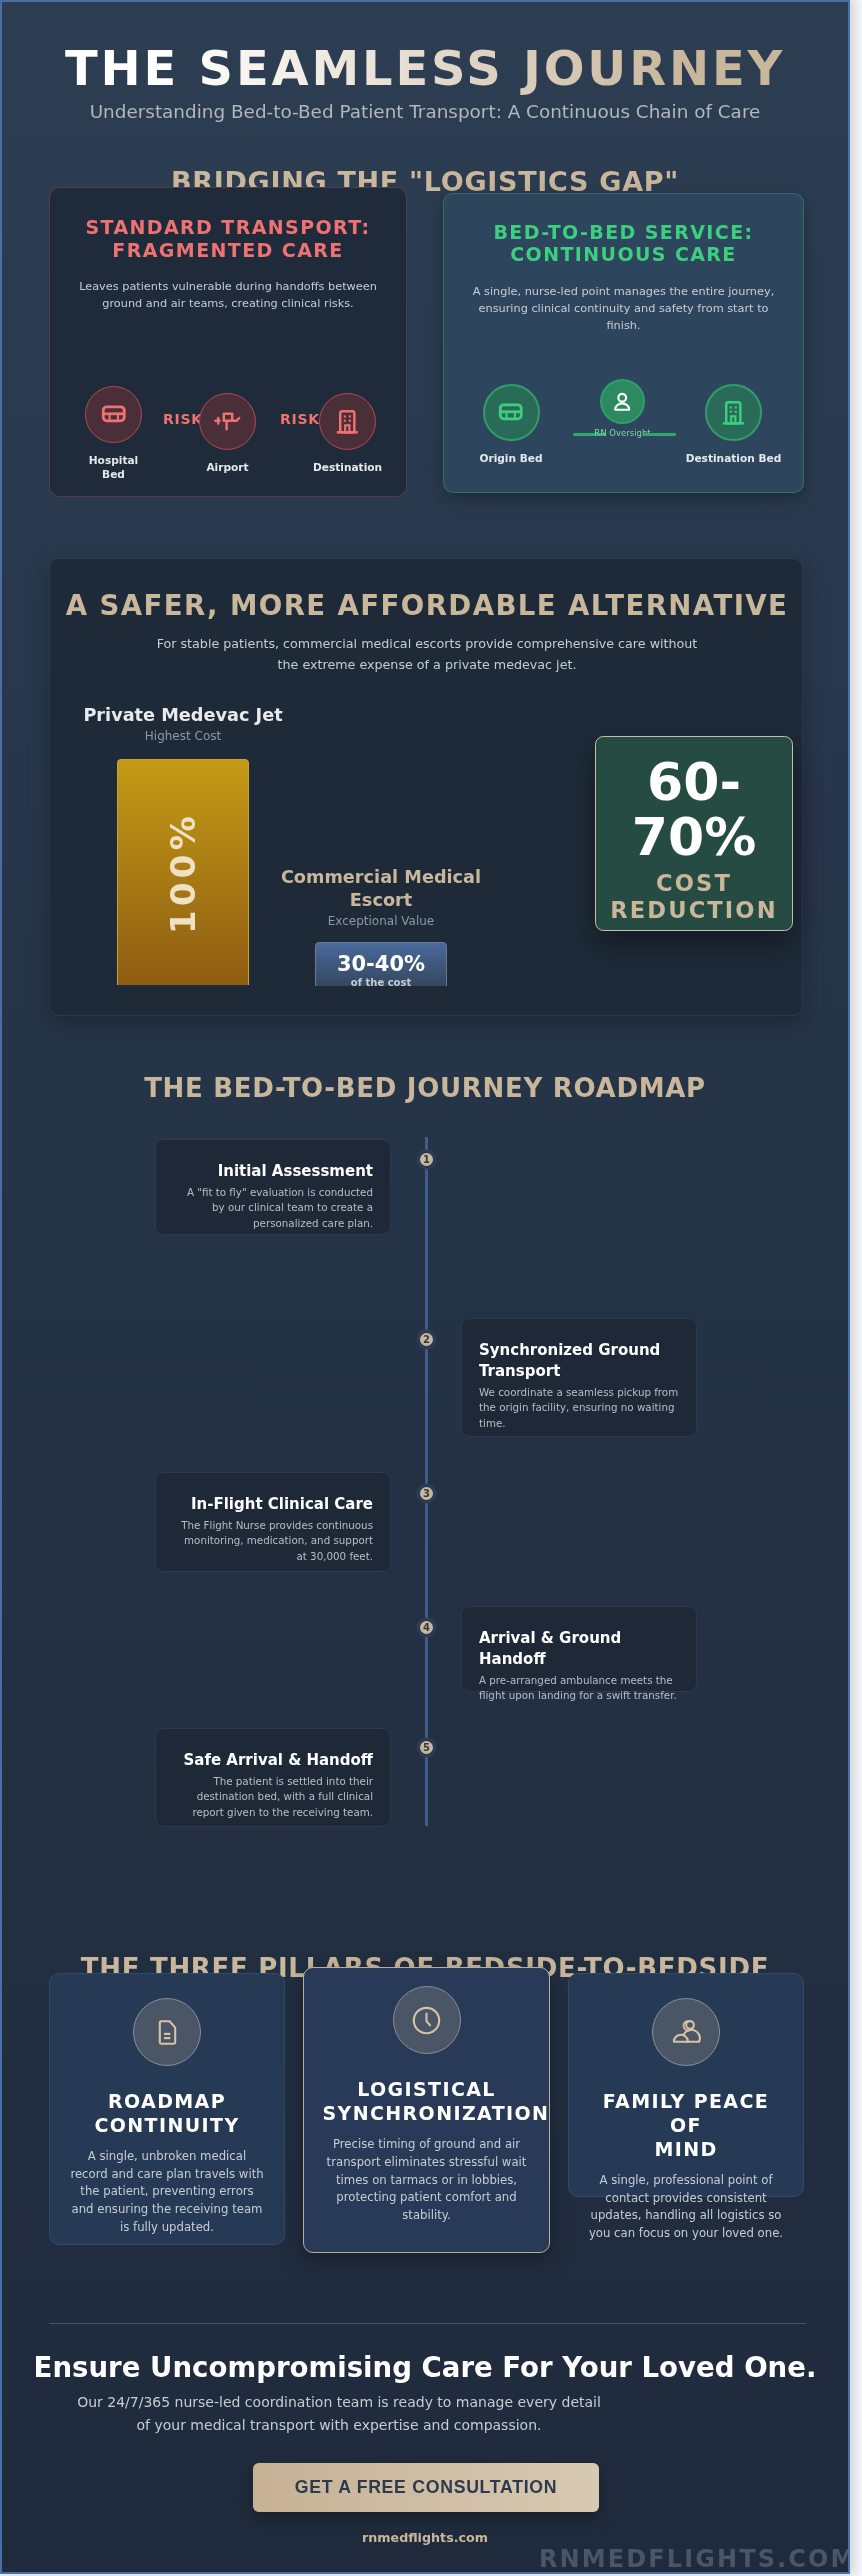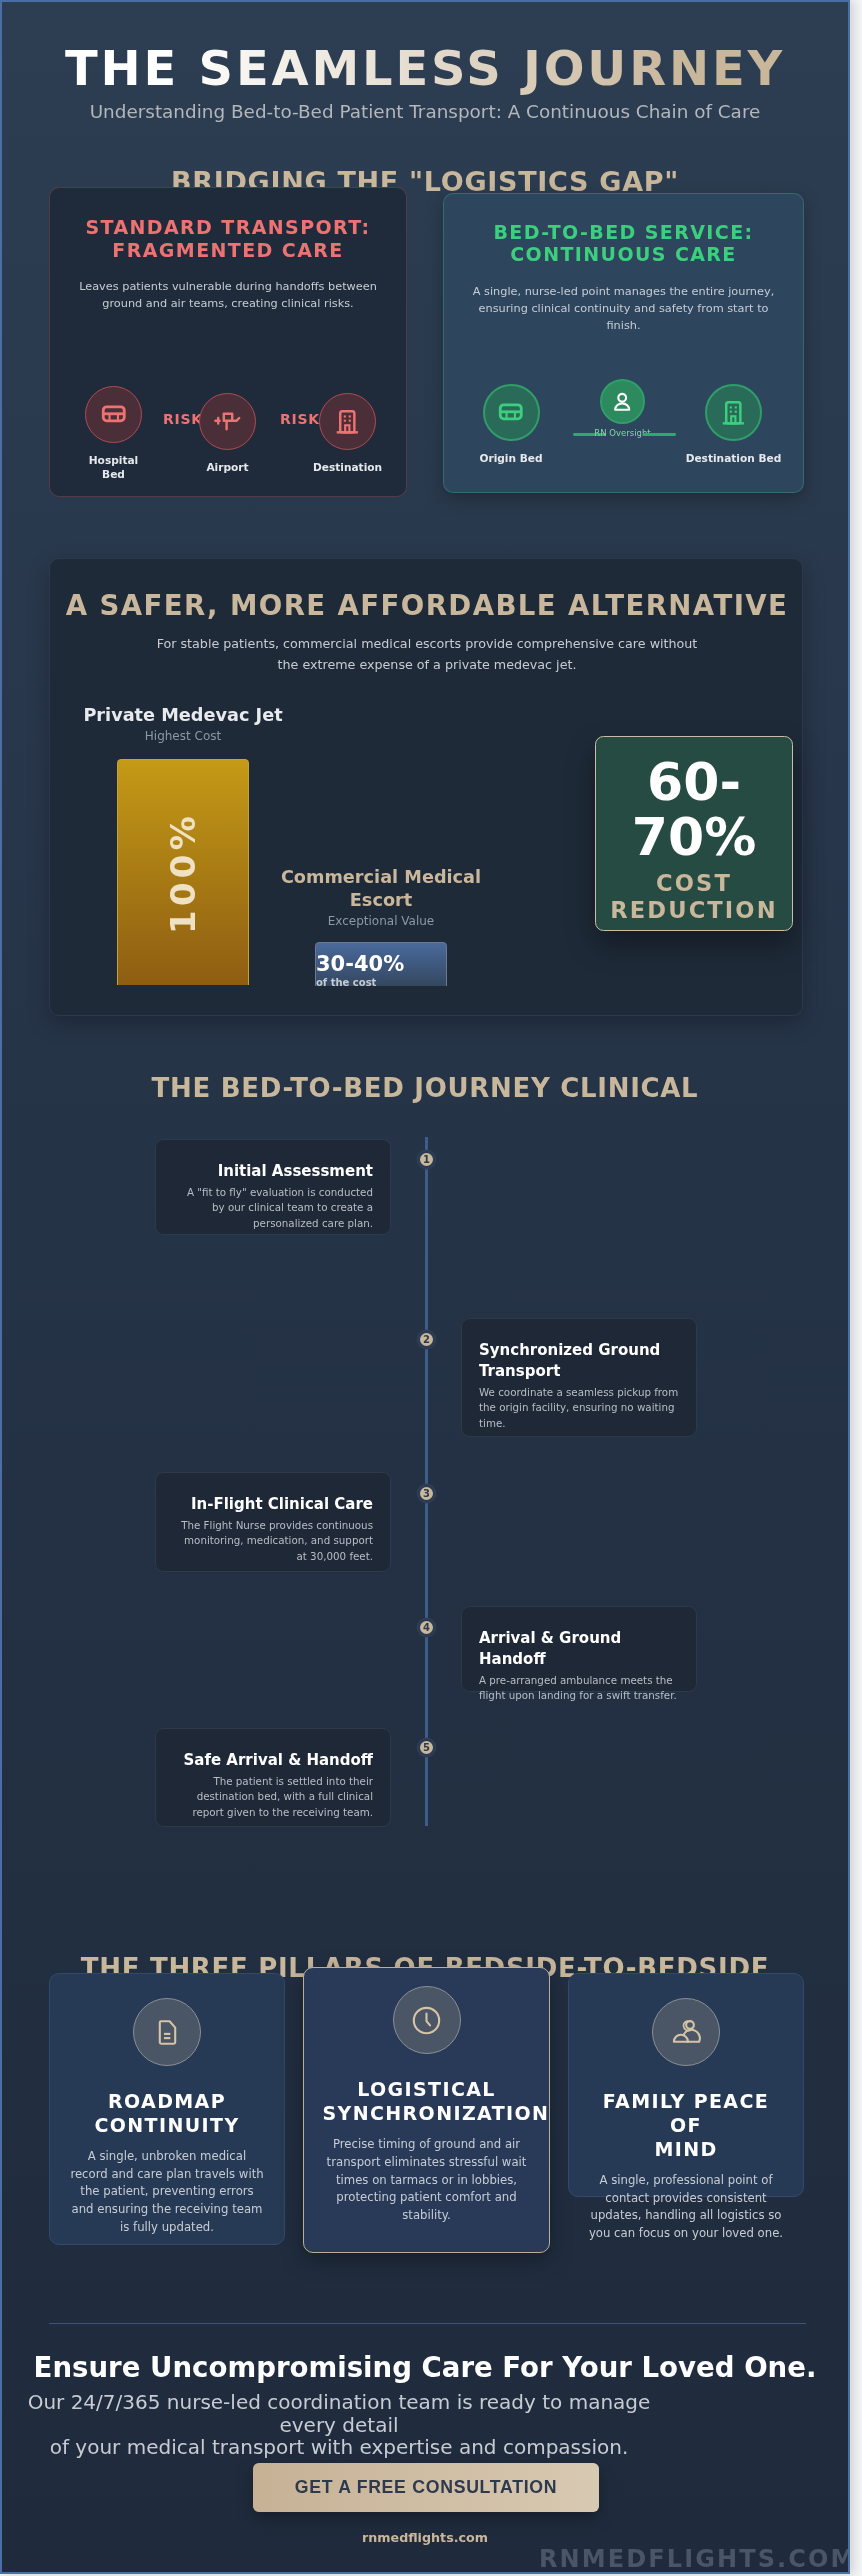--- a/index.html
+++ b/index.html
@@ -50,21 +50,21 @@
   .bar-sub { font-size: 12px; color: #8e97a3; text-align: center; }
   .bar-gold {
     left: 67px; top: 200px; width: 132px; height: 226px;
     background: linear-gradient(180deg, #c49a16 0%, #8e5d12 100%);
     border-radius: 4.2px 4.2px 0 0; border: 0.7px solid #c9a13a; border-bottom: none;
   }
   .bar-gold-text { position: absolute; left: 50%; top: 50%; transform: translate(-50%,-50%) rotate(-90deg); font-size: 34px; font-weight: bold; color: #efe2c4; letter-spacing: 4.2px; white-space: nowrap; }
   .bar-blue {
     left: 265px; top: 383px; width: 132px; height: 44px + 0px;
     background: linear-gradient(180deg, #4a6a9c 0%, #33475f 100%);
-    border-radius: 4.2px 4.2px 0 0; border: 0.7px solid #6a7a90; border-bottom: none; padding-top: 22.6px;
+    border-radius: 4.2px 4.2px 0 0; border: 0.7px solid #6a7a90; border-bottom: none; text-align: center; padding-top: 22.6px;
   }
   .bar-blue-val { font-size: 21px; font-weight: bold; color: #ffffff; }
   .bar-blue-sub { font-size: 10px; font-weight: bold; color: #c7ccd3; margin-top: 1.4px; }
   .reduction {
     left: 522px; top: 177px; width: 198px; height: 195px;
     background: #254b42; border: 1.4px solid #c9bfa4; border-radius: 8.5px; text-align: center;
     box-shadow: 0 14px 28px rgba(0,0,0,0.35);
     margin-left: 23px;
   }
   .reduction-val { font-size: 52px; font-weight: bold; color: #ffffff; line-height: 55px; margin-top: 18.4px; }
@@ -82,21 +82,21 @@
   
   .pillar { position: absolute; width: 236px; background: #273a55; border: 0.7px solid #33486a; border-radius: 10px; text-align: center; padding: 24px 18.4px; }
   .pillar.featured { border: 1.4px solid #b8ae9a; background: #283a58; box-shadow: 0 7px 21px rgba(0,0,0,0.35); }
   .p-icon { width: 68px; height: 68px; margin: 0 auto; border-radius: 50%; background: #4a5566; border: 1.4px solid #8b8f94; display: flex; align-items: center; justify-content: center; }
   .pillar h4 { font-size: 19px; font-weight: bold; color: #ffffff; letter-spacing: 1.4px; line-height: 24px; margin-top: 22.6px; }
   .pillar p { font-size: 11.7px; line-height: 17.7px; color: #c7ccd3; margin-top: 11.3px; }
 
   
   .divider { left: 47px; top: 2321px; width: 757px; height: 1.4px; background: #3c5479; }
   .cta-title { left: 0; width: 846px; top: 2349px; font-size: 27.6px; font-weight: bold; color: #ffffff; text-align: center; }
-  .cta-desc { left: 0; width: 674px; top: 2389px; font-size: 20px; line-height: 22.6px; color: #c7ccd3; text-align: center; }
+  .cta-desc { left: 0; width: 674px; top: 2389px; font-size: 14px; line-height: 22.6px; color: #c7ccd3; text-align: center; }
   .cta-button { left: 251px; top: 2461px; width: 346px; height: 49px; border-radius: 5.7px; background: linear-gradient(90deg, #c6b195 0%, #d8c9b2 100%); color: #2d3a4d; font-size: 17.7px; font-weight: bold; letter-spacing: 0.7px; display: flex; align-items: center; justify-content: center; box-shadow: 0 7px 17px rgba(0,0,0,0.3); border: none; }
   .footer-link { left: 0; width: 846px; top: 2528px; font-size: 12.7px; font-weight: bold; color: #c9b79c; text-align: center; }
   .watermark { left: 537px; top: 2543px; font-size: 24px; font-weight: bold; color: #4a5566; letter-spacing: 2.1px; }
 </style>
 </head>
 <body>
 
 <div class="page">
 
   <h1 class="abs main-title">THE SEAMLESS JOURNEY</h1>
@@ -240,21 +240,21 @@
         <span>60-</span><br>
         <span>70%</span>
       </div>
       <div class="reduction-label">
         <span>COST</span><br>
         <span>REDUCTION</span>
       </div>
     </div>
   </div>
 
-  <h2 class="abs section-title" style="top:1071px;font-size:26px;">THE BED-TO-BED JOURNEY CLINICAL</h2>
+  <h2 class="abs section-title" style="top:1071px;font-size:26px;">THE BED-TO-BED JOURNEY ROADMAP</h2>
   <div class="abs timeline-line"></div>
 
   <div class="t-dot" style="top:1149px;">1</div>
   <div class="t-card left" style="top:1137px;height:96px;">
     <h4>Initial Assessment</h4>
     <p>A "fit to fly" evaluation is conducted by our clinical team to create a personalized care plan.</p>
   </div>
 
   <div class="t-dot" style="top:1329px;">2</div>
   <div class="t-card right" style="top:1316px;height:119px;">

